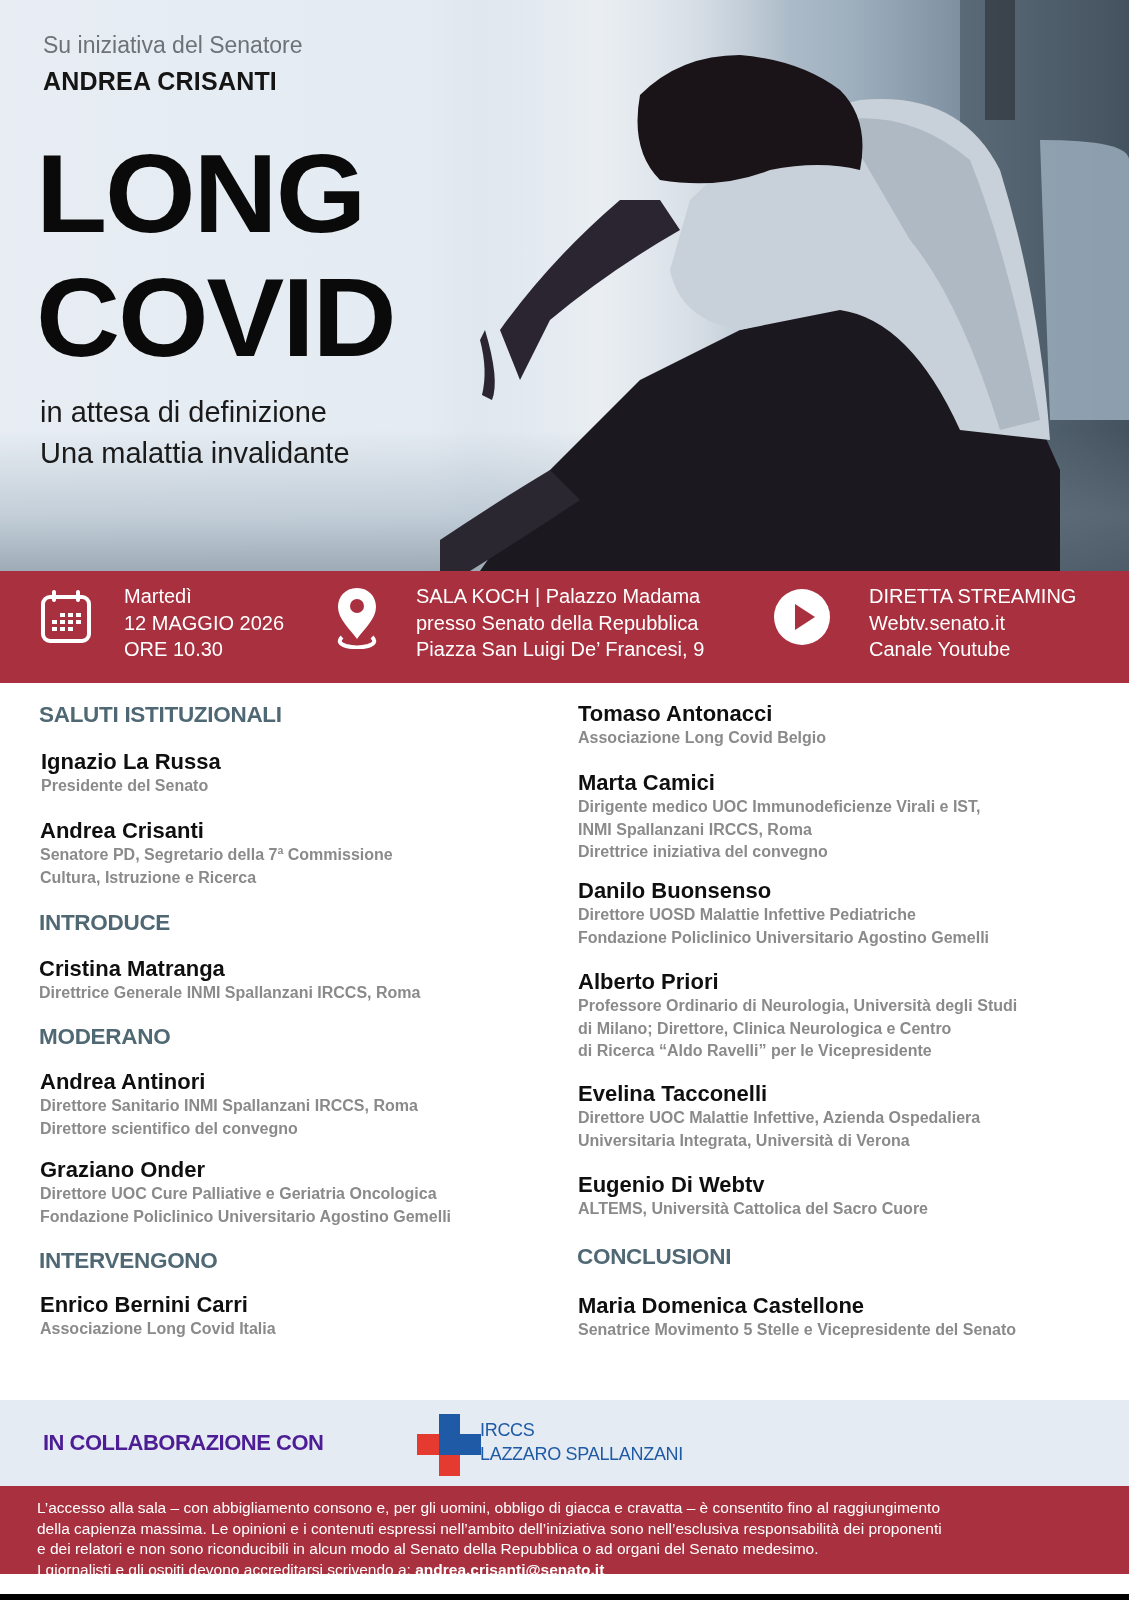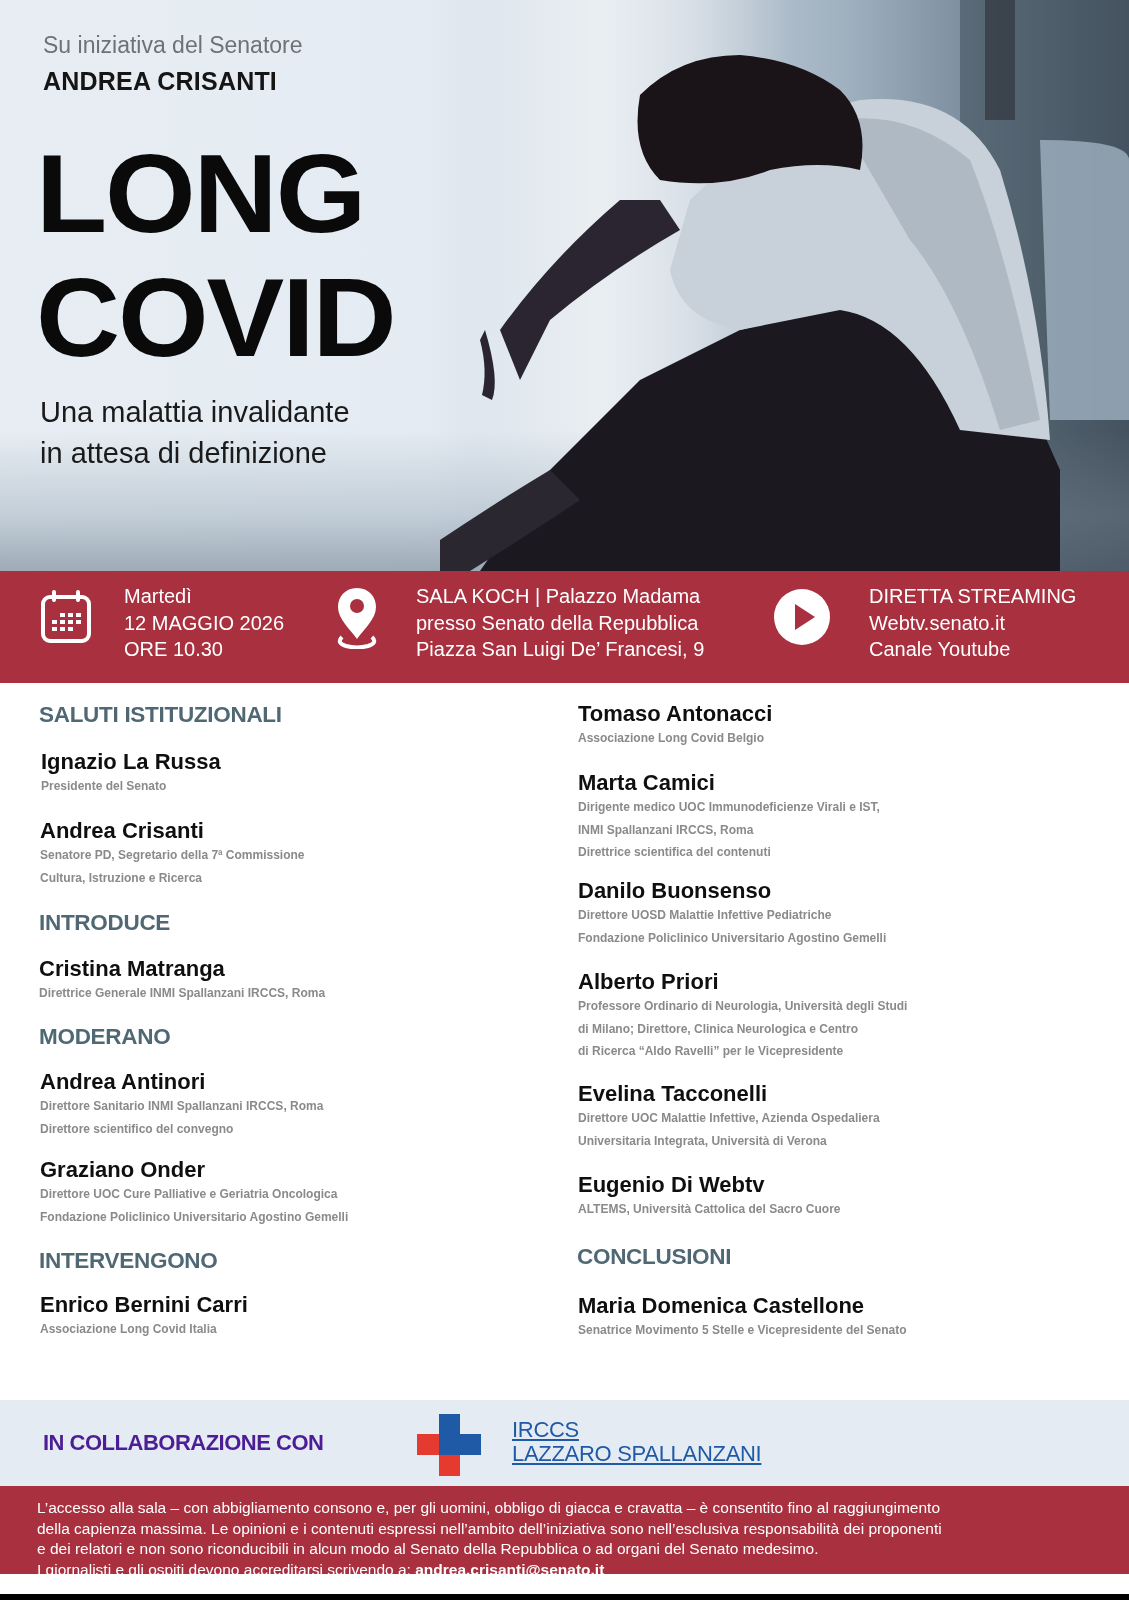--- a/index.html
+++ b/index.html
@@ -26,26 +26,26 @@
   .band .col { position:absolute; top:12px; font-size:20px; line-height:26.5px; }
   .band .icon { position:absolute; }
   .band .c1 { left:124px; }
   .band .c2 { left:416px; }
   .band .c3 { left:869px; }
 
   
   .program { position:absolute; left:0; top:683px; width:1129px; height:717px; background:#fff;padding-left:46px; }
   .sec-h { position:absolute; font-size:22.5px; font-weight:bold; color:#4f6873; letter-spacing:-0.3px; }
   .p-name { position:absolute; font-size:22px; font-weight:bold; color:#0f0f0f; }
-  .p-role { position:absolute; font-size:12px; line-height:22.5px; color:#8a8a8a; font-weight:bold; }
+  .p-role { position:absolute; font-size:16px; line-height:22.5px; color:#8a8a8a; font-weight:bold; }
 
   
   .collab { position:absolute; left:0; top:1400px; width:1129px; height:86px; background:#e5ebf2; }
   .collab-label { position:absolute; left:43px; top:30px; font-size:22px; font-weight:bold; color:#4c1d95; letter-spacing:-0.5px; }
-  .logo-text { position:absolute; left:512px; top:18px; font-size:22px; line-height:24px; color:#1f5aa6; letter-spacing:-0.3px;text-decoration:underline; }
+  .logo-text { position:absolute; left:480px; top:18px; font-size:18px; line-height:24px; color:#1f5aa6; letter-spacing:-0.3px; }
 
   
   .footer { position:absolute; left:0; top:1486px; width:1129px; height:88px; background:#a8303f; color:#fff; padding:12px 0 0 37px; font-size:15.5px; line-height:20.5px; }
   .footer b { font-weight:bold; }
   .blackbar { position:absolute; left:0; top:1594px; width:1129px; height:6px; background:#000; }
 </style>
 </head>
 <body>
 
 <div class="hero">
@@ -70,22 +70,22 @@
     <path d="M45 330 Q60 380 52 400 L42 395 Q48 370 40 340 Z" fill="#2a2530"></path>
   </svg>
 
   <div class="kicker">Su iniziativa del Senatore</div>
   <div class="kicker-name">ANDREA CRISANTI</div>
   <div class="title">
     <span>LONG</span>
     <span class="l2">COVID</span>
   </div>
   <div class="subtitle">
+    <div>in attesa di definizione</div>
     <div>Una malattia invalidante</div>
-    <div>in attesa di definizione</div>
   </div>
 </div>
 
 <div class="band">
   <svg class="icon" style="left:40px;top:17px" width="52" height="56" viewBox="0 0 52 56">
     <rect x="3" y="9" width="46" height="44" rx="7" fill="none" stroke="#fff" stroke-width="4"></rect>
     <rect x="12" y="2" width="4" height="12" rx="2" fill="#fff"></rect>
     <rect x="36" y="2" width="4" height="12" rx="2" fill="#fff"></rect>
     <g fill="#fff">
       <rect x="20" y="25" width="5" height="4"></rect>
@@ -173,21 +173,21 @@
 
   <div class="p-name" style="left:578px;top:18px">Tomaso Antonacci</div>
   <div class="p-role" style="left:578px;top:44px">
     <div>Associazione Long Covid Belgio</div>
   </div>
 
   <div class="p-name" style="left:578px;top:87px">Marta Camici</div>
   <div class="p-role" style="left:578px;top:113px">
     <div>Dirigente medico UOC Immunodeficienze Virali e IST,</div>
     <div>INMI Spallanzani IRCCS, Roma</div>
-    <div>Direttrice scientifica del contenuti</div>
+    <div>Direttrice iniziativa del convegno</div>
   </div>
 
   <div class="p-name" style="left:578px;top:195px">Danilo Buonsenso</div>
   <div class="p-role" style="left:578px;top:221px">
     <div>Direttore UOSD Malattie Infettive Pediatriche</div>
     <div>Fondazione Policlinico Universitario Agostino Gemelli</div>
   </div>
 
   <div class="p-name" style="left:578px;top:286px">Alberto Priori</div>
   <div class="p-role" style="left:578px;top:312px">

